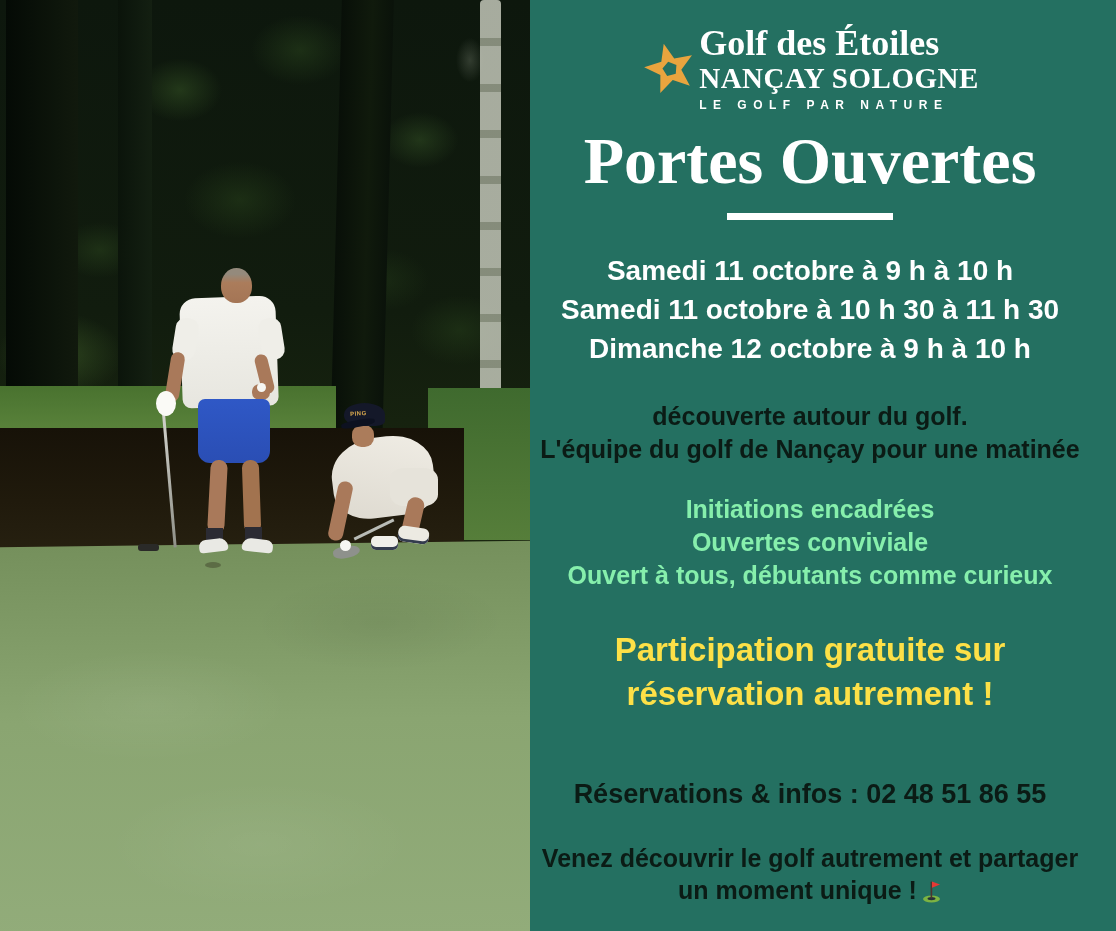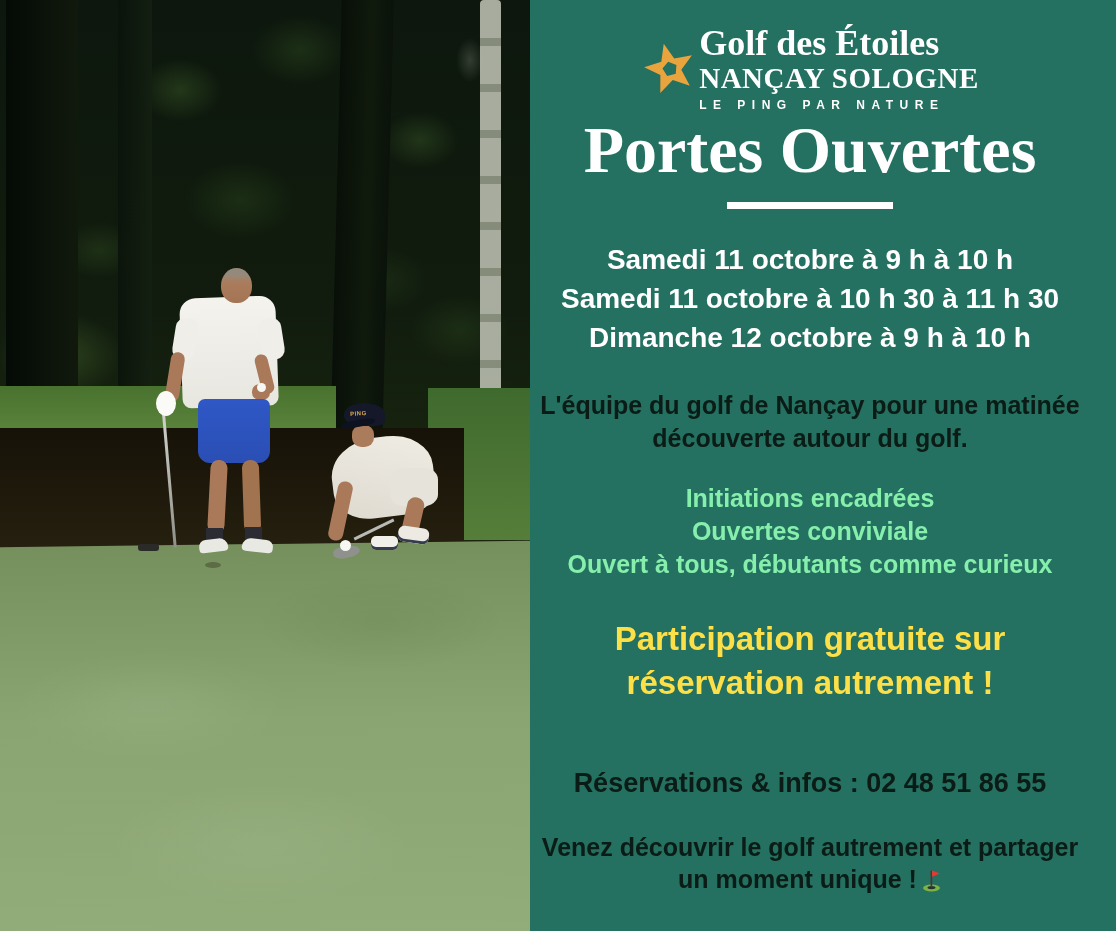--- a/index.html
+++ b/index.html
@@ -83,21 +83,21 @@
     background:#247061;color:#fff;text-align:center;
     box-sizing:border-box;padding-right:26px;
     display:flex;flex-direction:column;align-items:center;
   }
   .logo{margin-top:24px;display:flex;align-items:center;}
   .logo-star{width:58px;height:54px;flex:0 0 auto;}
   .logo-text{text-align:left;}
   .brand-1{font-family:"Liberation Serif",serif;font-weight:700;font-size:36px;line-height:38px;}
   .brand-2{font-family:"Liberation Serif",serif;font-weight:700;font-size:29px;line-height:33px;letter-spacing:.5px;}
   .brand-3{font-weight:700;font-size:12px;line-height:15px;letter-spacing:6.5px;margin-top:3px;}
-  .title{font-family:"Liberation Serif",serif;font-weight:700;font-size:66px;line-height:68px;margin:3px 0 0 0;}
+  .title{font-family:"Liberation Serif",serif;font-weight:700;font-size:66px;line-height:68px;margin:14px 0 0 0;}
   .divider{width:166px;height:7px;background:#ffffff;margin-top:18px;}
   .schedule{margin-top:31px;font-weight:700;font-size:28px;line-height:39px;text-align:center;}
   .intro{margin-top:32px;font-weight:700;font-size:25px;line-height:33px;color:#0b1b15;}
   .features{margin-top:27px;font-weight:700;font-size:25px;line-height:33px;color:#86efac;}
   .highlight{margin-top:36px;font-weight:700;font-size:33px;line-height:44px;color:#fde047;}
   .contact{margin-top:62px;font-weight:700;font-size:27px;line-height:32px;color:#0b1b15;}
   .closing{margin-top:32px;font-weight:700;font-size:25px;line-height:32px;color:#0b1b15;}
   .flag-icon{display:inline-block;width:21px;height:24px;vertical-align:-4px;margin-left:4px;}
 </style>
 </head>
@@ -154,36 +154,36 @@
   <div class="panel">
 
     <div class="logo">
       <svg class="logo-star" viewBox="0 0 100 100" aria-hidden="true">
         <path fill="#E9A43E" fill-rule="evenodd" transform="rotate(-14 50 50)" d="M50 2 L62.3 33 L95.6 35.2 L70 56.5 L78.2 88.8 L50 71 L21.8 88.8 L30 56.5 L4.4 35.2 L37.7 33 Z
              M50 36 L63.3 45.7 L58.2 61.3 L41.8 61.3 L36.7 45.7 Z"></path>
       </svg>
       <div class="logo-text">
         <div class="brand-1">Golf des Étoiles</div>
         <div class="brand-2">NANÇAY SOLOGNE</div>
-        <div class="brand-3">LE PING PAR NATURE</div>
+        <div class="brand-3">LE GOLF PAR NATURE</div>
       </div>
     </div>
 
     <h1 class="title">Portes Ouvertes</h1>
     <div class="divider"></div>
 
     <div class="schedule">
       <div>Samedi 11 octobre à 9 h à 10 h</div>
       <div>Samedi 11 octobre à 10 h 30 à 11 h 30</div>
       <div>Dimanche 12 octobre à 9 h à 10 h</div>
     </div>
 
     <div class="intro">
+      <div>découverte autour du golf.</div>
       <div>L'équipe du golf de Nançay pour une matinée</div>
-      <div>découverte autour du golf.</div>
     </div>
 
     <div class="features">
       <div>Initiations encadrées</div>
       <div>Ouvertes conviviale</div>
       <div>Ouvert à tous, débutants comme curieux</div>
     </div>
 
     <div class="highlight">
       <div>Participation gratuite sur</div>

